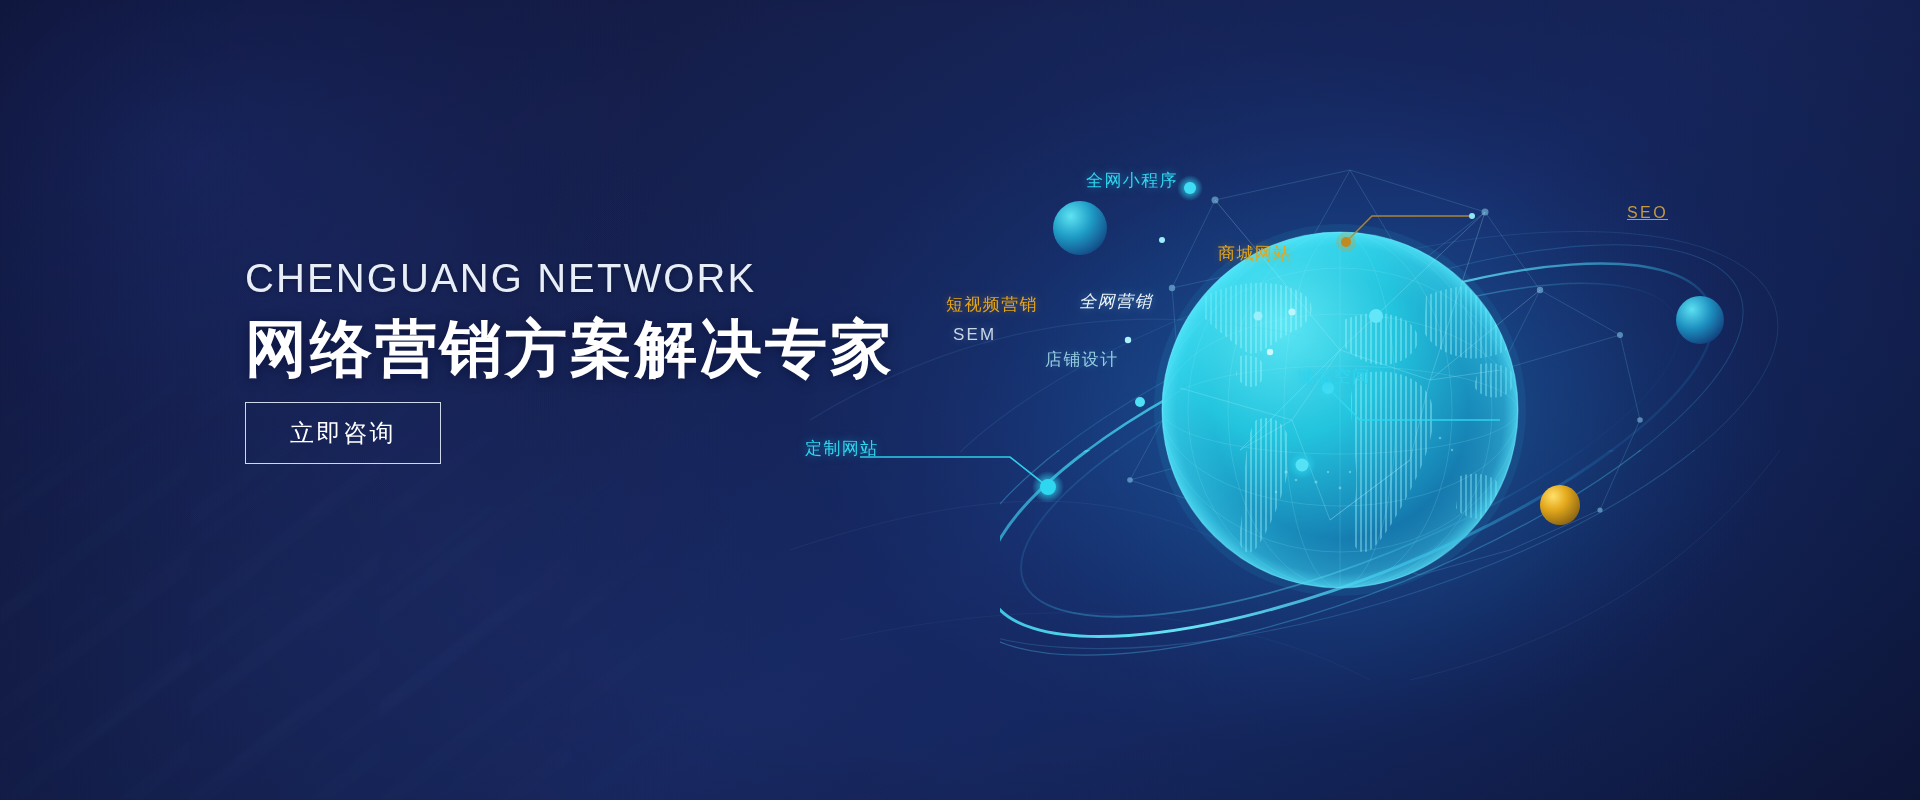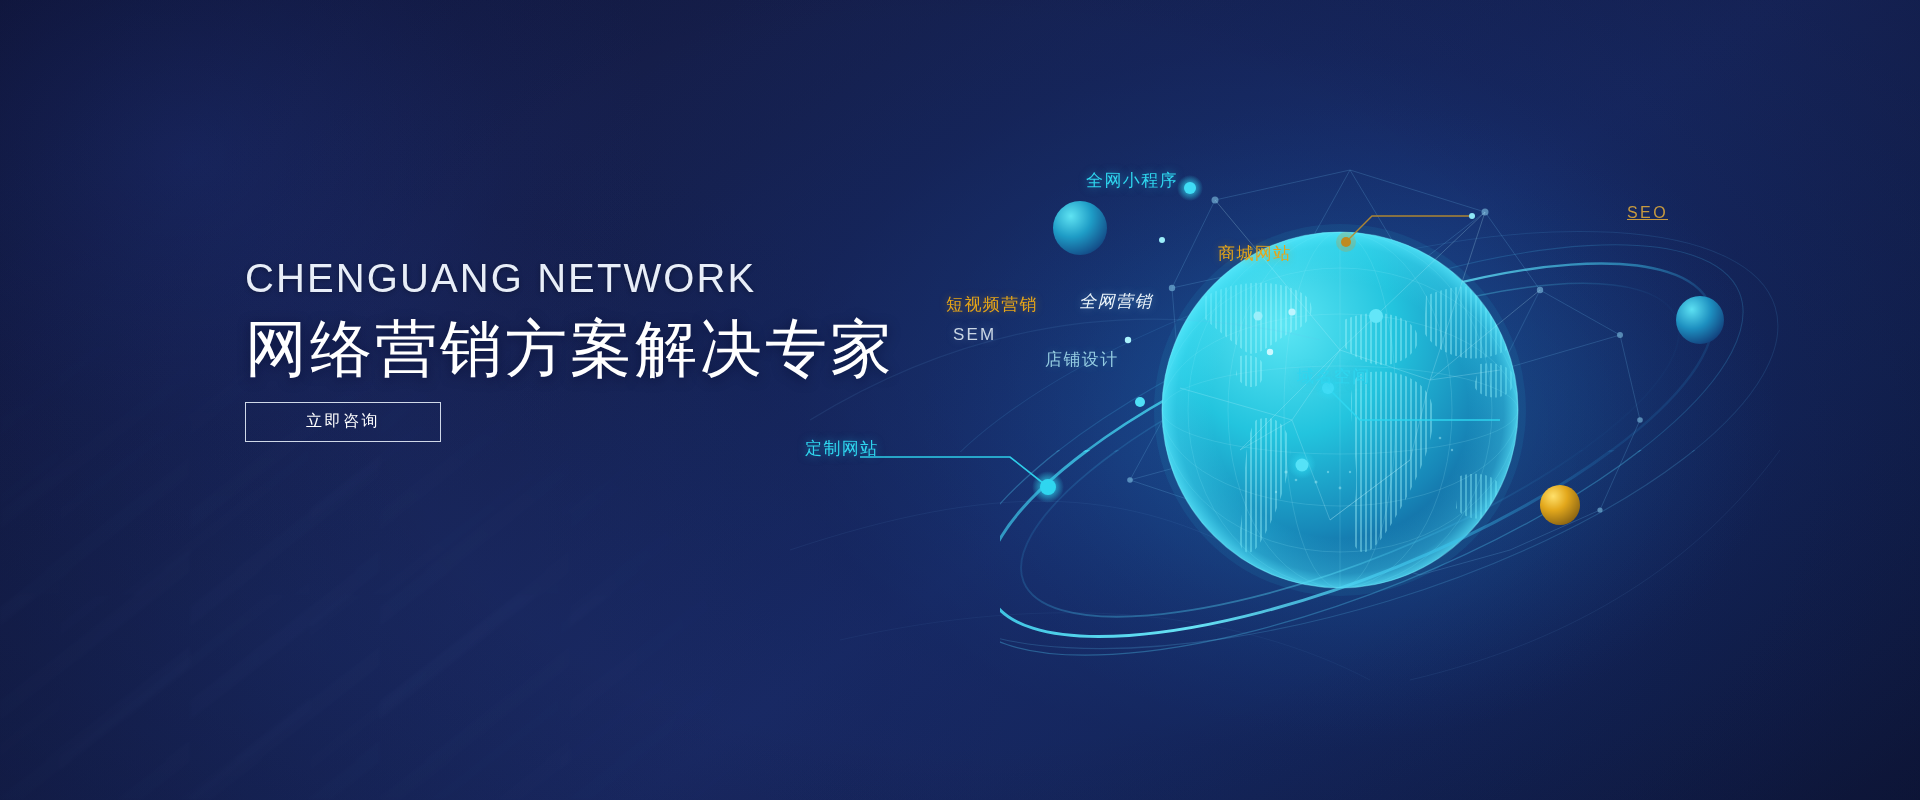--- a/index.html
+++ b/index.html
@@ -73,21 +73,21 @@
     letter-spacing: 2.1px;
     font-weight: 400;
     line-height: 1;
     margin: 0 0 18px 0;
     white-space: nowrap;
     text-shadow: 0 1px 5px rgba(0,0,0,.30);
   }
   .headline {
     color: #ffffff;
     font-size: 62px;
-    font-weight: 400;
+    font-weight: 700;
     letter-spacing: 3px;
     line-height: 1.06;
     margin: 16px 0 20px 0;
     white-space: nowrap;
     text-shadow: 0 2px 12px rgba(4,10,40,.55);
   }
   .subline {
     color: #e3eaf6;
     font-size: 27px;
     font-weight: 400;
@@ -98,26 +98,26 @@
   }
   .subline .sep {
     color: #c2cde2;
     padding: 0 10px;
   }
   .cta {
     display: inline-flex;
     align-items: center;
     justify-content: center;
     width: 196px;
-    height: 40px;
+    height: 62px;
     box-sizing: border-box;
     border: 1px solid #cfd8e8;
     background: transparent;
     color: #ffffff;
-    font-size: 16px;
+    font-size: 24px;
     letter-spacing: 2.5px;
     font-family: inherit;
     cursor: pointer;
   }
 
   
   .scene {
     position: absolute;
     left: 940px;
     top: 120px;

